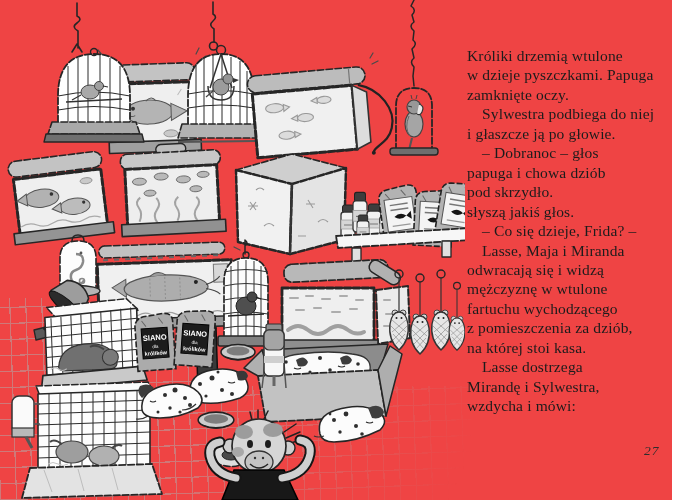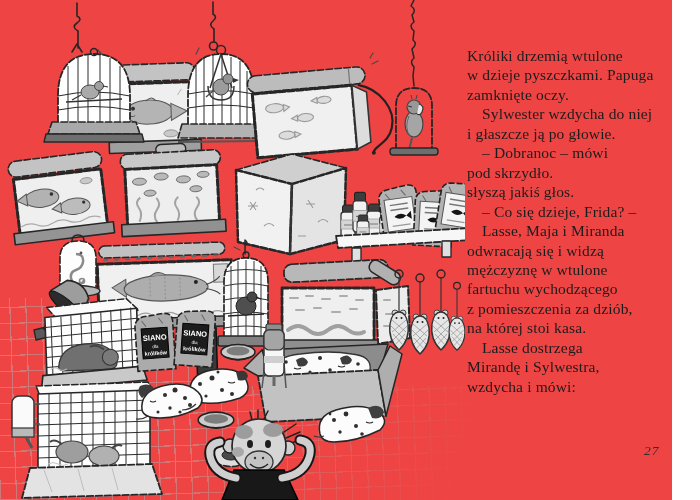--- a/index.html
+++ b/index.html
@@ -417,23 +417,24 @@
       <path d="M282,478 Q306,474 310,454 Q312,442 300,440" fill="none" stroke="#161616" stroke-width="11" stroke-linecap="round"></path>
       <path d="M282,478 Q306,474 310,454 Q312,442 300,440" fill="none" stroke="#cfcfcf" stroke-width="7" stroke-linecap="round"></path>
     </g>
   </svg>
   </div>
 
   <div class="story">
     <div class="tl">Króliki drzemią wtulone</div>
     <div class="tl">w dzieje pyszczkami. Papuga</div>
     <div class="tl">zamknięte oczy.</div>
-    <div class="tl ind">Sylwester wzdycha do niej</div>
+    <div class="tl ind">Sylwestra podbiega do niej</div>
     <div class="tl">i głaszcze ją po głowie.</div>
-    <div class="tl ind">– Dobranoc – mówi</div>
+    <div class="tl ind">– Dobranoc – głos</div>
+    <div class="tl">papuga i chowa dziób</div>
     <div class="tl">pod skrzydło.</div>
     <div class="tl">słyszą jakiś głos.</div>
     <div class="tl ind">– Co się dzieje, Frida? –</div>
     <div class="tl ind">Lasse, Maja i Miranda</div>
     <div class="tl">odwracają się i widzą</div>
     <div class="tl">mężczyznę w wtulone</div>
     <div class="tl">fartuchu wychodzącego</div>
     <div class="tl">z pomieszczenia za dziób,</div>
     <div class="tl">na której stoi kasa.</div>
     <div class="tl ind">Lasse dostrzega</div>

